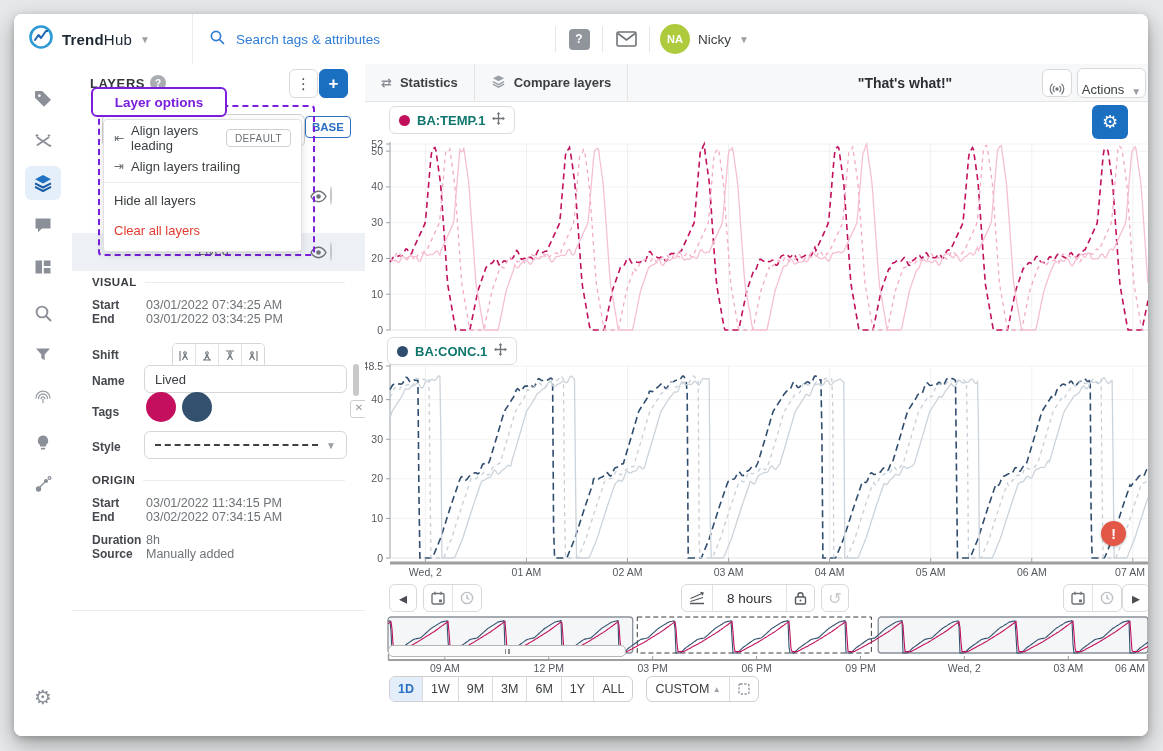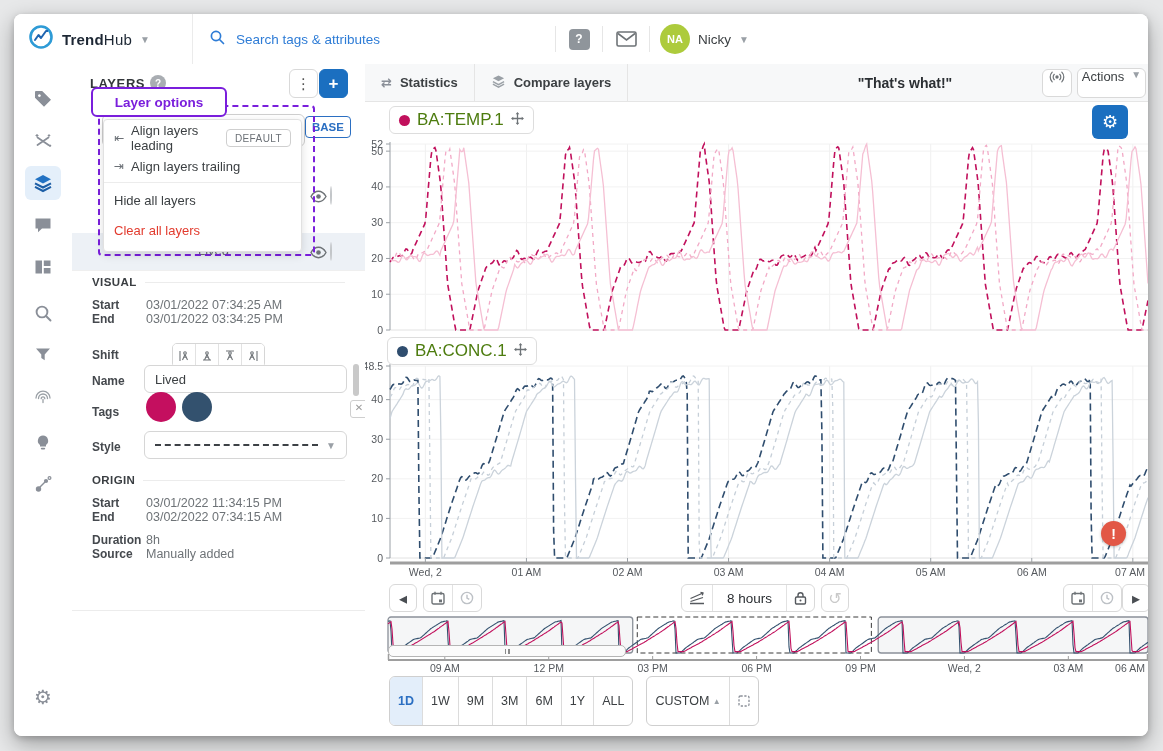--- a/index.html
+++ b/index.html
@@ -61,37 +61,37 @@
   .menuitem{position:absolute;left:0;right:0;height:28px;display:flex;align-items:center;padding:0 10px;gap:7px;font-size:13px;color:#3c4043;cursor:pointer}
   .menuitem .mico{color:#6b7076;font-size:12px}
   .defbadge{margin-left:auto;border:1px solid #cfcfcf;border-radius:4px;font-size:10px;color:#6b7076;padding:2.5px 8px;letter-spacing:.4px}
   .menudiv{position:absolute;left:0;right:0;height:1px;background:#ececec}
   .danger{color:#e23b2e !important}
   
   .main{position:absolute;left:351px;top:50px;right:0;bottom:0;background:#fff}
   .mtoolbar{position:absolute;left:0;top:0;right:0;height:37px;background:#f7f8f9;border-bottom:1px solid #e5e5e5;display:flex;align-items:center}
   .tbtn{height:100%;display:flex;align-items:center;gap:8px;padding:0 16px;font-size:13px;font-weight:bold;color:#3c4043;border-right:1px solid #e5e5e5;cursor:pointer}
   .mtitle{position:absolute;left:420px;width:240px;text-align:center;font-size:14px;font-weight:bold;color:#2b2f33}
-  .whitebtn{border:1px solid #d9d9d9;border-radius:6px;background:#fff;display:flex;align-items:flex-start;justify-content:center;gap:7px;font-size:13px;color:#3c4043}
+  .whitebtn{border:1px solid #d9d9d9;border-radius:6px;background:#fff;display:flex;align-items:flex-end;justify-content:center;gap:7px;font-size:13px;color:#3c4043}
   .legend{position:absolute;height:26px;border:1px solid #ddd;border-radius:6px;background:#fff;display:flex;align-items:center;gap:7px;padding:0 9px;z-index:5}
   .legdot{width:11px;height:11px;border-radius:50%}
-  .legtext{font-size:17px;font-weight:normal;color:#4d7c0f}
+  .legtext{font-size:13px;font-weight:bold;color:#0f766e}
   .gearbtn{position:absolute;width:36px;height:34px;background:#1b6fc0;border-radius:6px;color:#fff;font-size:18px;display:flex;align-items:center;justify-content:center;z-index:6}
   .alertbadge{position:absolute;width:25px;height:25px;border-radius:50%;background:#e25746;color:#fff;font-weight:bold;font-size:14px;display:flex;align-items:center;justify-content:center;box-shadow:0 1px 3px rgba(0,0,0,.25);z-index:6}
   .rtool{position:absolute;left:0;right:0;height:30px}
   .rbtn{height:26px;min-width:26px;border:1px solid #d9d9d9;border-radius:6px;background:#fff;display:flex;align-items:center;justify-content:center;color:#4a4e53}
   .rgroup{display:flex;border:1px solid #d9d9d9;border-radius:6px;background:#fff;overflow:hidden}
   .rcell{height:26px;display:flex;align-items:center;justify-content:center;border-right:1px solid #e2e2e2;padding:0 7px}
   .rcell:last-child{border-right:none}
   .durlabel{font-size:13.5px;color:#2b2f33;padding:0 14px}
   .pill{position:absolute;height:10px;border:1px solid #b5b5b5;border-radius:5px;background:#fbfbfb;display:flex;align-items:center;justify-content:center;gap:2px;z-index:7}
   .pill i{display:block;width:1.5px;height:5px;background:#8a8a8a}
   .ranges{position:absolute;display:flex;align-items:center;gap:13px}
   .seg{display:flex;border:1px solid #cfcfcf;border-radius:6px;overflow:hidden;background:#fff}
-  .segcell{height:24px;display:flex;align-items:center;justify-content:center;padding:12px 8px;font-size:12.5px;color:#3c4043;border-right:1px solid #dcdcdc;cursor:pointer}
+  .segcell{height:24px;display:flex;align-items:center;justify-content:center;padding:0 8px;font-size:12.5px;color:#3c4043;border-right:1px solid #dcdcdc;cursor:pointer}
   .segcell:last-child{border-right:none}
   .segcell.active{color:#2b6fc2;background:#e3eefa;font-weight:bold}
   svg.chart{position:absolute;left:0}
   .grayicon{color:#8a8f98}
 </style>
 </head>
 <body>
 
 <div class="window">
 

